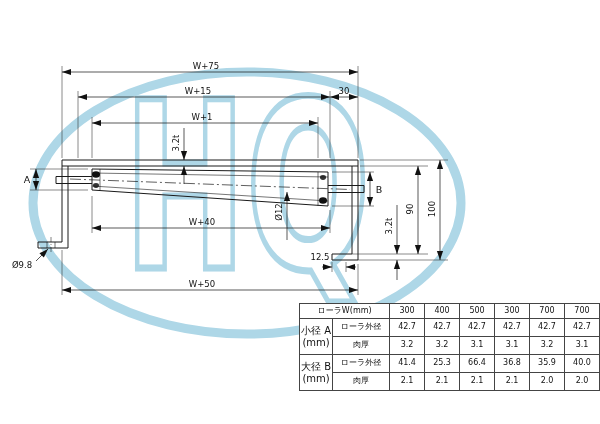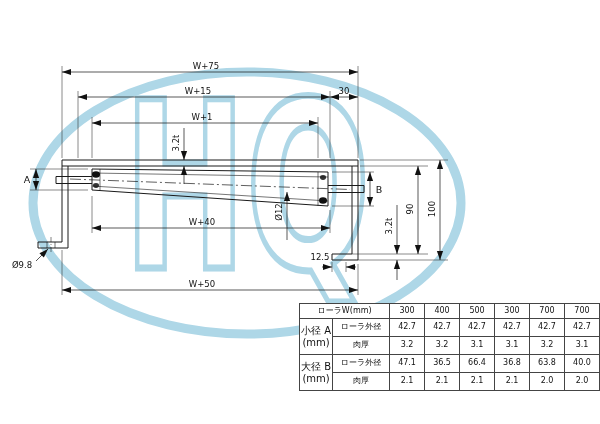--- a/index.html
+++ b/index.html
@@ -200,25 +200,25 @@
     <td>3.1</td>
     <td>3.2</td>
     <td>3.1</td>
   </tr>
   <tr class="dr">
     <td rowspan="2" class="group">
       <span>大径 B</span><br>
       <span>(mm)</span>
     </td>
     <td>ローラ外径</td>
-    <td>47.1</td>
-    <td>36.5</td>
+    <td>41.4</td>
+    <td>25.3</td>
     <td>66.4</td>
     <td>36.8</td>
-    <td>63.8</td>
+    <td>35.9</td>
     <td>40.0</td>
   </tr>
   <tr class="dr">
     <td>肉厚</td>
     <td>2.1</td>
     <td>2.1</td>
     <td>2.1</td>
     <td>2.1</td>
     <td>2.0</td>
     <td>2.0</td>

